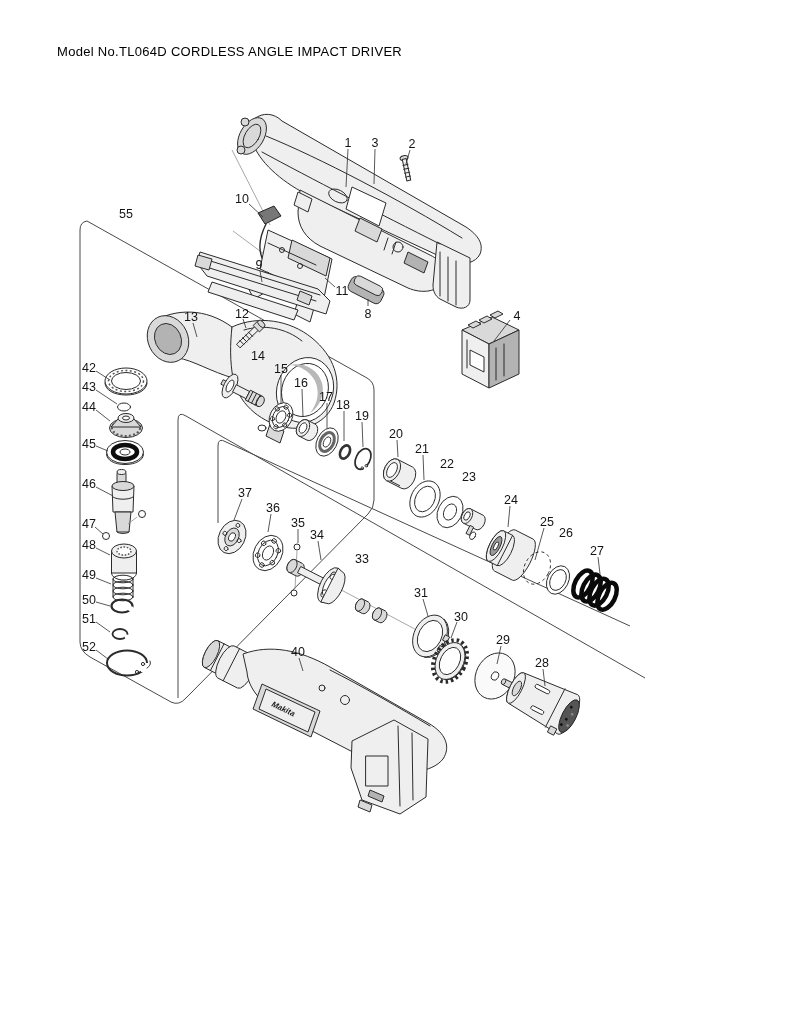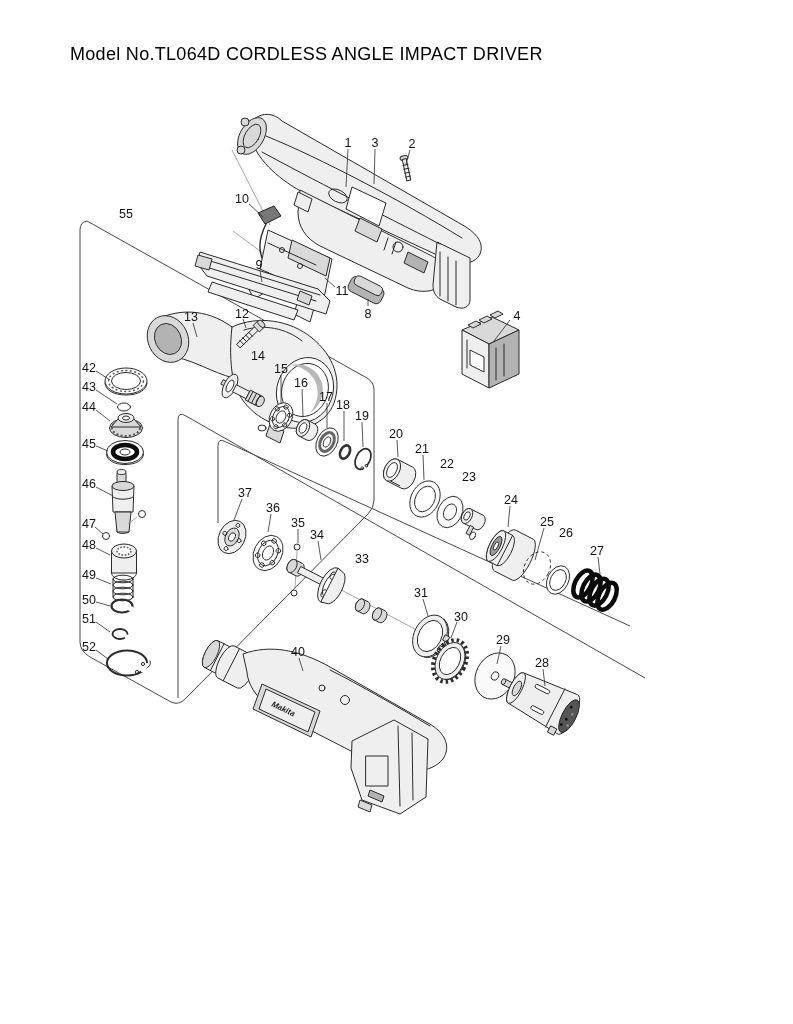--- a/index.html
+++ b/index.html
@@ -1,18 +1,18 @@
 <!DOCTYPE html>
 <html><head>
 <meta charset="utf-8">
 <style>
   html,body{margin:0;padding:0;background:#ffffff;}
   #page{position:relative;width:793px;height:1024px;background:#ffffff;overflow:hidden;
         font-family:"Liberation Sans", sans-serif;}
-  #title{position:absolute;left:70px;top:44px;font-size:18px;color:#000;
+  #title{position:absolute;left:57px;top:44px;font-size:13px;color:#000;
          letter-spacing:0.3px;white-space:nowrap;}
   svg{position:absolute;left:0;top:0;}
   svg *{vector-effect:non-scaling-stroke;}
   .ln{fill:none;stroke:#2b2b2b;stroke-width:1;stroke-linecap:round;stroke-linejoin:round;}
   .fW{fill:#ffffff;stroke:#2b2b2b;stroke-width:1;stroke-linejoin:round;}
   .fL{fill:#efefef;stroke:#2b2b2b;stroke-width:1;stroke-linejoin:round;}
   .fM{fill:#d9d9d9;stroke:#2b2b2b;stroke-width:1;stroke-linejoin:round;}
   .fD{fill:#b3b3b3;stroke:#2b2b2b;stroke-width:1;stroke-linejoin:round;}
   .fK{fill:#777777;stroke:#222;stroke-width:1;}
   .thin{fill:none;stroke:#8a8a8a;stroke-width:0.75;}

